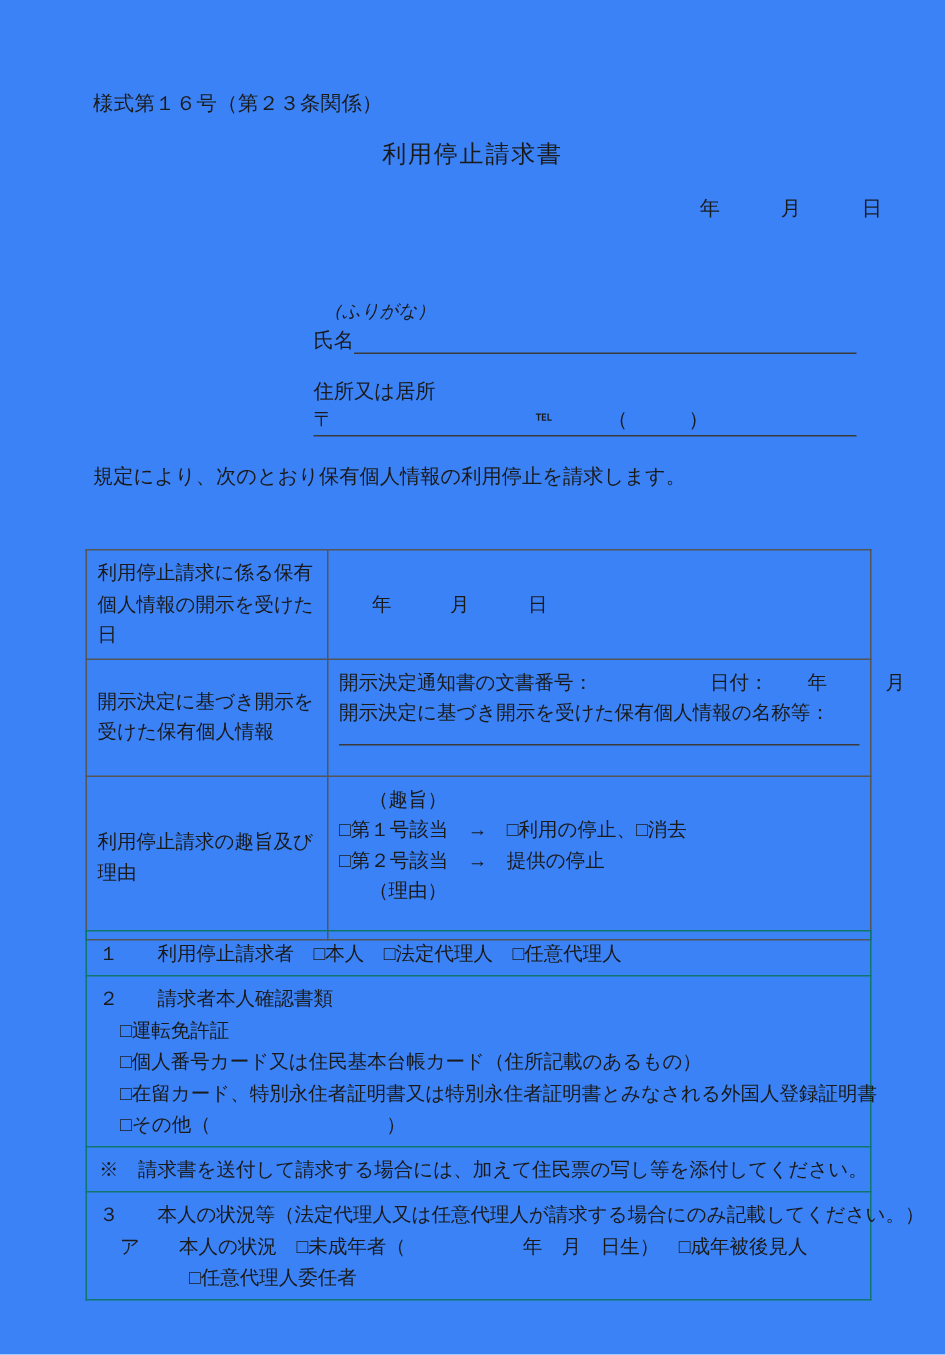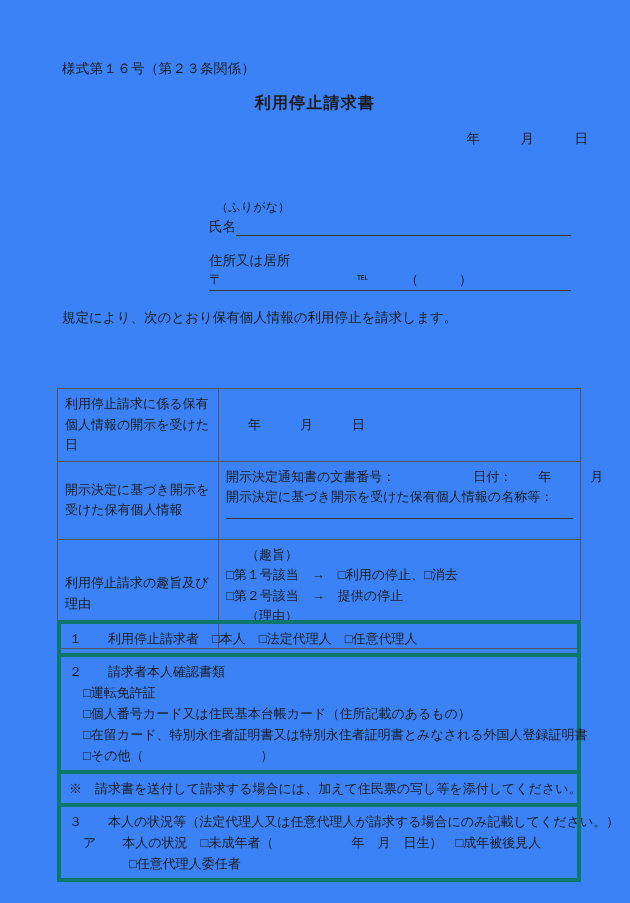--- a/index.html
+++ b/index.html
@@ -30,21 +30,20 @@
     white-space: nowrap;
   }
   .doc-title {
     position: absolute;
     left: 0;
     top: 93px;
     width: 630px;
     text-align: center;
     font-size: 16px;
     letter-spacing: 1.2px;
-    font-weight: bold;
   }
   .date-line {
     position: absolute;
     left: 0;
     top: 130px;
     width: 588px;
     text-align: right;
     font-size: 13.5px;
     white-space: pre;
   }
@@ -56,20 +55,21 @@
     white-space: pre;
   }
 
   
   .furigana {
     position: absolute;
     left: 216px;
     top: 199px;
     font-size: 12px;
     letter-spacing: 0.2px;
+    font-style: italic;
   }
   .name-row {
     position: absolute;
     left: 209px;
     top: 218px;
     width: 362px;
     font-size: 13.5px;
     display: flex;
     align-items: flex-end;
   }
@@ -112,21 +112,21 @@
     font-size: 13.5px;
     line-height: 1.62;
   }
   .lead .l1 { display: block; text-indent: 14px; }
   .lead .l2 { display: block; }
 
   
   .tbl-main {
     position: absolute;
     left: 57px;
-    top: 388px;
+    top: 366px;
     width: 524px;
     border-collapse: collapse;
     table-layout: fixed;
     font-size: 13px;
   }
   .tbl-main td {
     border: 1px solid #555;
     vertical-align: middle;
     padding: 5px 7px;
     line-height: 1.58;
@@ -157,21 +157,21 @@
   .tbl-lower {
     position: absolute;
     left: 57px;
     top: 620px;
     width: 524px;
     border-collapse: collapse;
     table-layout: fixed;
     font-size: 13px;
   }
   .tbl-lower td {
-    border: 4px solid #0f766e;
+    border: 1px solid #0f766e;
     padding: 4px 8px;
     line-height: 1.62;
     vertical-align: top;
   }
   .ln { display: block; white-space: pre; }
   .ind1 { padding-left: 14px; }
   .ind3 { padding-left: 60px; }
 </style>
 </head>
 <body>

